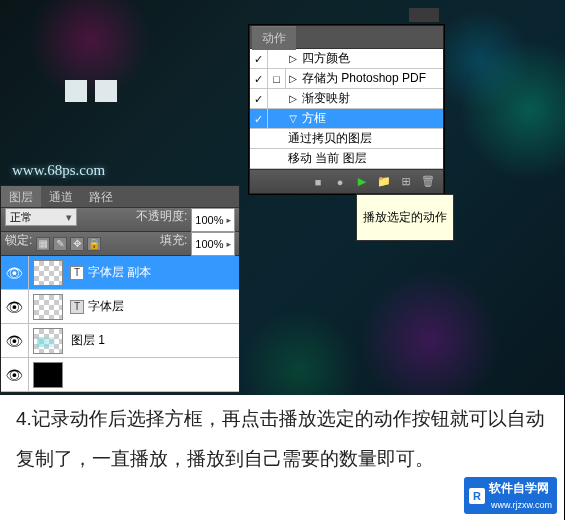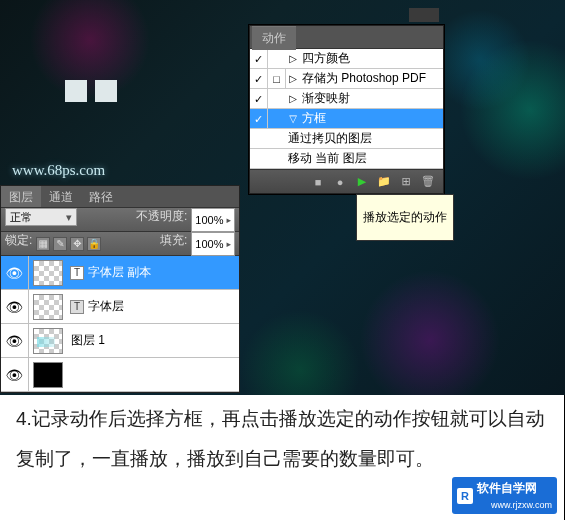--- a/index.html
+++ b/index.html
@@ -45,21 +45,21 @@
 .thumb.black{background:#000}
 .thumb.aqua::after{content:"";position:absolute;left:3px;top:8px;width:18px;height:10px;background:linear-gradient(90deg,rgba(120,220,230,.7),rgba(120,220,230,.2))}
 .lr .t-wrap{display:flex;align-items:center;gap:3px}
 .lr .t-icon{width:14px;height:14px;background:#ddd;border:1px solid #888;font-size:10px;line-height:12px;text-align:center;color:#333}
 .lr .t-icon.sel{background:#fff}
 .lr .lname{font-size:12px;padding-left:4px}
 .sig{font-size:11px;font-style:italic;color:#c00;font-family:cursive}
 .caption{position:absolute;left:0;top:395px;width:564px;height:125px;background:#fff;padding:4px 16px;font-size:19px;line-height:2.1;color:#222}
 .site-logo{position:absolute;right:8px;bottom:6px;background:#1a6dd6;color:#fff;font-size:12px;font-weight:bold;padding:3px 5px;border-radius:3px;display:flex;align-items:center;gap:4px}
 .site-logo .box{width:16px;height:16px;background:#fff;color:#1a6dd6;border-radius:2px;text-align:center;line-height:16px;font-size:11px}
-.site-logo .sub{font-size:9px;font-weight:normal;margin-left:14px}
+.site-logo .sub{font-size:9px;font-weight:normal;margin-left:2px}
 </style>
 </head>
 <body>
 
 <div class="canvas">
   <div class="demo-squares">
       <span></span>
       <span></span>
     </div>
   <div class="watermark">www.68ps.com</div>

